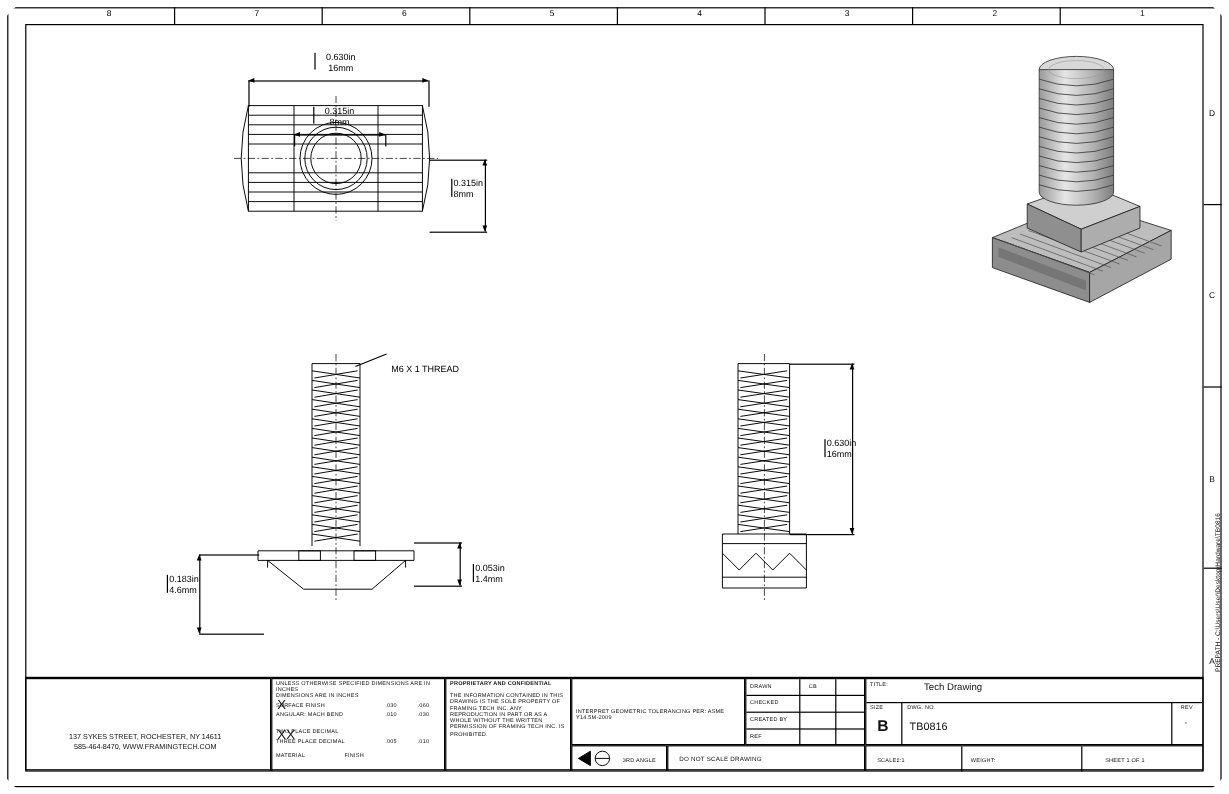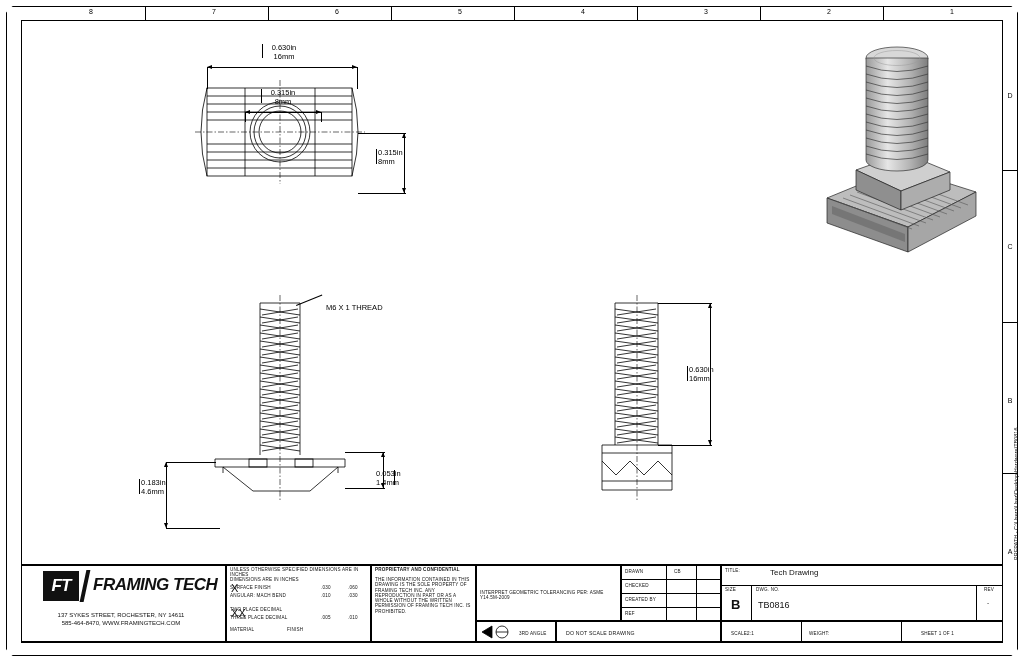--- a/index.html
+++ b/index.html
@@ -374,21 +374,21 @@
     <span>0.183in</span>
     <span class="l2">4.6mm</span>
   </div>
   <div class="ln lnv" style="left:139px; top:479px; height:15px;"></div>
 
   <div class="ln lnv" style="left:383px; top:452px; height:36px;"></div>
   <div class="arrow-u" style="left:380.5px; top:452px;"></div>
   <div class="arrow-d" style="left:380.5px; top:483px;"></div>
   <div class="ln lnh" style="left:345px; top:452px; width:40px;"></div>
   <div class="ln lnh" style="left:345px; top:488px; width:40px;"></div>
-  <div class="dim-text" style="left:376px; top:470px; width:56px; text-align:left;">
+  <div class="dim-text" style="left:396px; top:470px; width:56px; text-align:left;">
     <span>0.053in</span>
     <span class="l2">1.4mm</span>
   </div>
   <div class="ln lnv" style="left:394px; top:470px; height:15px;"></div>
 
   <div class="v" style="left:580px; top:285px; width:180px; height:230px;">
     <svg width="180" height="230" viewBox="0 0 180 230">
       <g stroke="#000" fill="none" stroke-width="0.8">
         <line x1="35" y1="18" x2="35" y2="160"></line>
         <line x1="78" y1="18" x2="78" y2="160"></line>
@@ -414,25 +414,20 @@
   <div class="ln lnh" style="left:658px; top:445px; width:54px;"></div>
   <div class="dim-text" style="left:689px; top:366px; width:56px; text-align:left;">
     <span>0.630in</span>
     <span class="l2">16mm</span>
   </div>
   <div class="ln lnv" style="left:687px; top:366px; height:15px;"></div>
 
   <div class="tb">
 
     <div class="tb-cell" style="left:0; top:0; width:205px; height:78px;"></div>
-    <div class="logo-box">
-      <div class="logo-ft">FT</div>
-      <div class="logo-slash"></div>
-      <div class="logo-text">FRAMING TECH</div>
-    </div>
     <div class="logo-addr" style="left:10px; top:47px;">137 SYKES STREET, ROCHESTER, NY 14611</div>
     <div class="logo-addr" style="left:10px; top:55px;">585-464-8470, WWW.FRAMINGTECH.COM</div>
 
     <div class="tb-cell" style="left:205px; top:0; width:145px; height:78px;"></div>
     <div class="tb-label" style="left:209px; top:2px; width:138px;">UNLESS OTHERWISE SPECIFIED DIMENSIONS ARE IN INCHES</div>
     <div class="tb-label" style="left:209px; top:12px;">DIMENSIONS ARE IN INCHES</div>
     <div class="tb-label" style="left:209px; top:20px;">SURFACE FINISH</div>
     <div class="tb-label" style="left:209px; top:28px;">ANGULAR: MACH  BEND</div>
     <div class="tb-label" style="left:209px; top:42px;">TWO PLACE DECIMAL</div>
     <div class="tb-label" style="left:209px; top:50px;">THREE PLACE DECIMAL</div>

